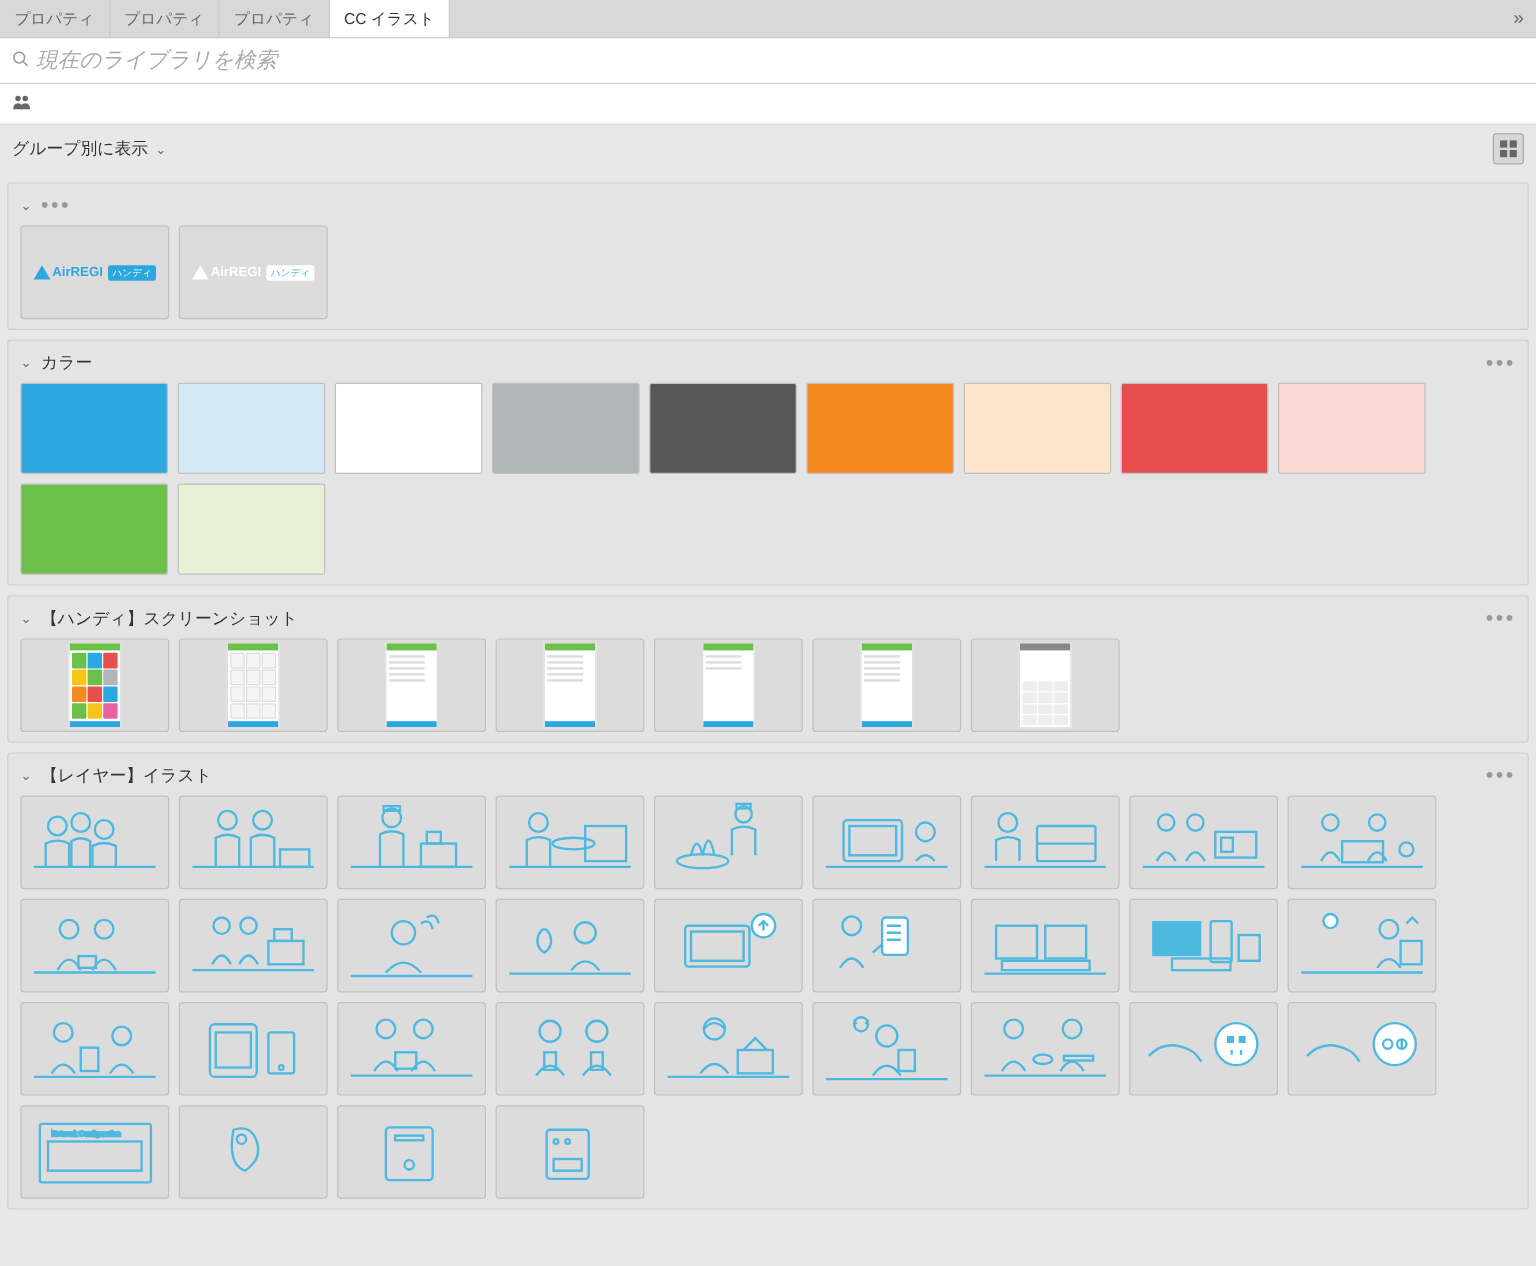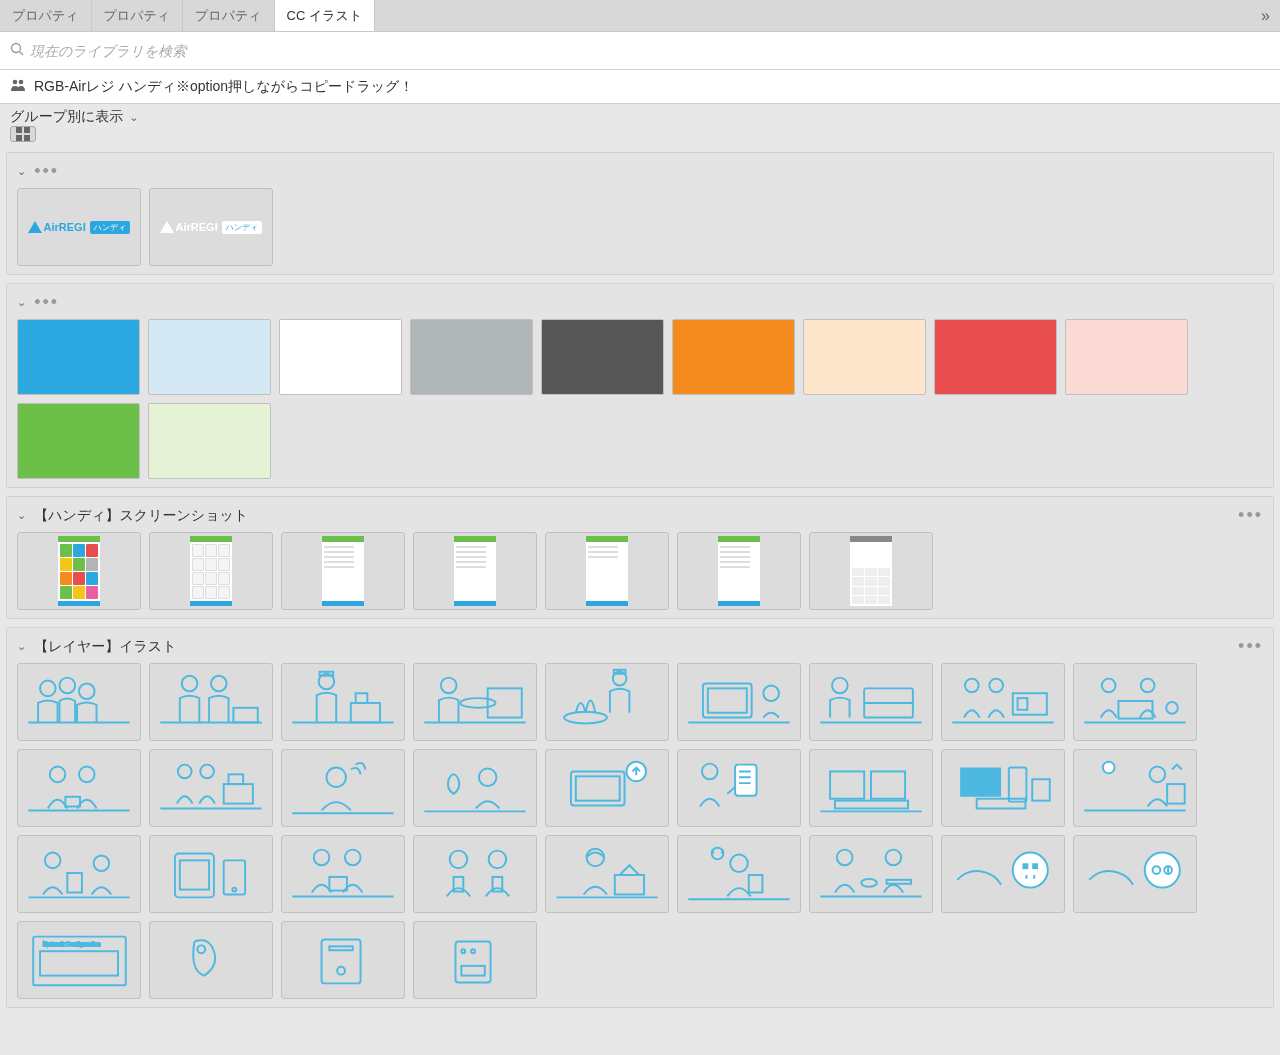--- a/index.html
+++ b/index.html
@@ -43,21 +43,21 @@
   background: #fff;
   height: 38px;
   padding: 0 10px;
   border-bottom: 1px solid #d0d0d0;
 }
 .search-icon { color: #999; margin-right: 6px; font-size: 14px; }
 .search-input {
   flex: 1;
   border: none;
   outline: none;
-  font-size: 14px;
+  font-size: 18px;
   font-style: italic;
   color: #333;
   background: transparent;
 }
 .search-input::placeholder { color: #aaa; font-style: italic; }
 
 
 .lib-row {
   display: flex;
   align-items: center;
@@ -65,26 +65,25 @@
   height: 34px;
   padding: 0 10px;
   border-bottom: 1px solid #d0d0d0;
   font-size: 14px;
 }
 .people-icon { margin-right: 8px; color: #666; font-size: 14px; }
 
 
 .view-row {
   display: flex;
-  align-items: flex-start;
+  align-items: center;
   background: #e8e8e8;
   height: 40px;
-  padding: 4px 10px;
+  padding: 16px 10px;
   font-size: 14px;
-  flex-direction: column;
 }
 .view-dropdown { display: flex; align-items: center; cursor: pointer; }
 .chevron-small { margin-left: 6px; font-size: 11px; color: #666; }
 .view-spacer { flex: 1; }
 .grid-toggle {
   width: 26px; height: 26px;
   border: 1px solid #aaa;
   background: #d8d8d8;
   border-radius: 3px;
   display: flex;
@@ -234,21 +233,20 @@
 
 <div class="lib-row">
   <span class="people-icon">
     <svg width="16" height="14" viewBox="0 0 16 14">
         <circle cx="5" cy="4" r="2.3" fill="#666"></circle>
         <circle cx="11" cy="4" r="2.3" fill="#666"></circle>
         <path d="M1 13 Q1 8 5 8 Q9 8 9 13 Z" fill="#666"></path>
         <path d="M7 13 Q7 8 11 8 Q15 8 15 13 Z" fill="#666"></path>
       </svg>
   </span>
-  <span>RGB-Airレジ ハンディ※option押しながらコピードラッグ！</span>
 </div>
 
 <div class="view-row">
   <div class="view-dropdown">
     <span>グループ別に表示</span>
     <span class="chevron-small">⌄</span>
   </div>
   <div class="view-spacer"></div>
   <div class="grid-toggle">
     <div class="grid-icon">
@@ -279,20 +277,21 @@
         <span class="airregi-text">AirREGI</span>
         <span class="airregi-badge">ハンディ</span>
       </div>
     </div>
   </div>
 </div>
 
 <div class="section">
   <div class="section-header">
     <span class="section-chevron">⌄</span>
+    <span class="section-title">カラー</span>
     <span class="section-more">•••</span>
   </div>
   <div class="section-body" id="color-body">
       <div class="color-swatch" style="background: rgb(44, 168, 224);"></div>
       <div class="color-swatch" style="background: rgb(212, 233, 244);"></div>
       <div class="color-swatch" style="background: rgb(255, 255, 255);"></div>
       <div class="color-swatch" style="background: rgb(176, 181, 184);"></div>
       <div class="color-swatch" style="background: rgb(87, 87, 87);"></div>
       <div class="color-swatch" style="background: rgb(245, 138, 31);"></div>
       <div class="color-swatch" style="background: rgb(253, 229, 204);"></div>

